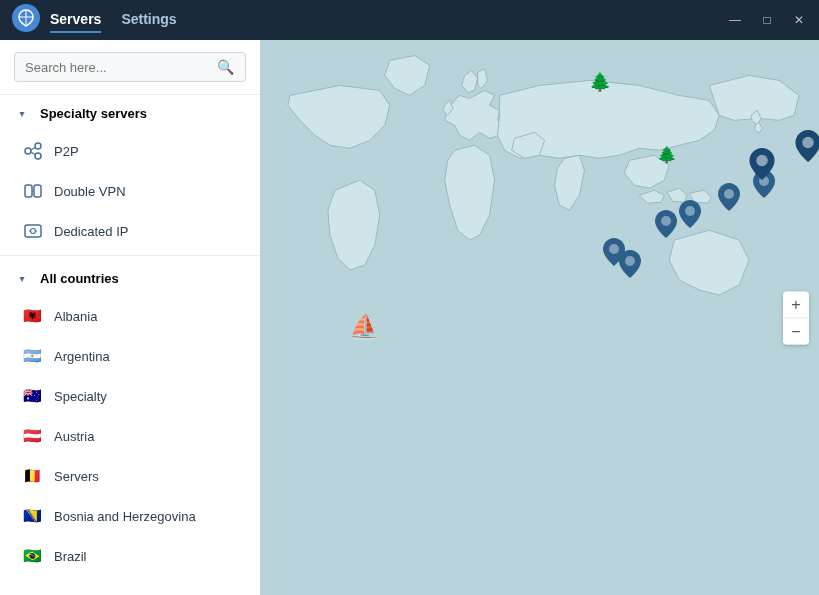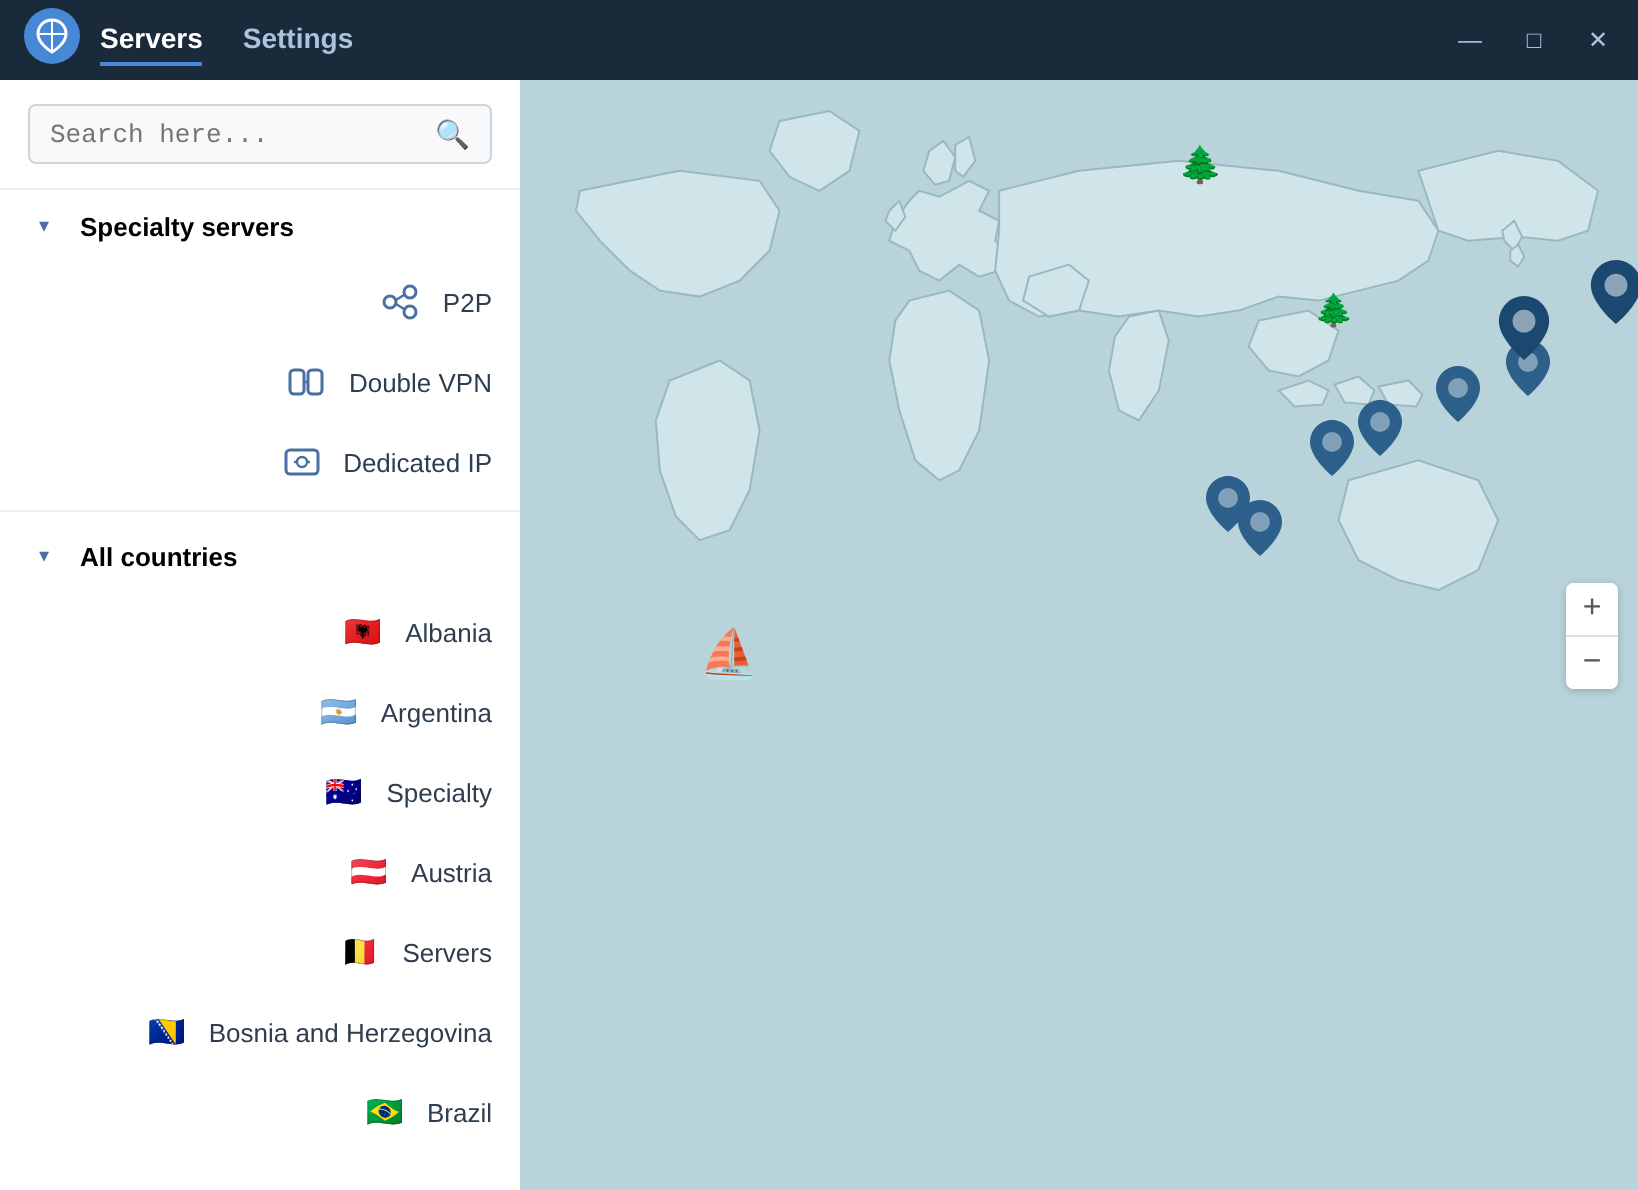--- a/index.html
+++ b/index.html
@@ -90,21 +90,20 @@
       padding: 6px 10px;
       background: #f7f9fb;
     }
     .search-input {
       border: none;
       background: transparent;
       outline: none;
       font-size: 13px;
       color: #4d7c0f;
       flex: 1;
-      font-family: Liberation Mono, monospace;
     }
     .search-icon {
       color: #888;
       font-size: 14px;
     }
 
     
     .sidebar-list {
       overflow-y: auto;
       flex: 1;
@@ -140,21 +139,20 @@
       font-weight: 600;
       color: #000000;
     }
 
     
     .sidebar-item {
       display: flex;
       align-items: center;
       padding: 9px 14px 9px 22px;
       cursor: pointer;
-      justify-content: flex-end;
     }
     .item-icon {
       width: 22px;
       height: 22px;
       margin-right: 10px;
       display: flex;
       align-items: center;
       justify-content: center;
       flex-shrink: 0;
     }

